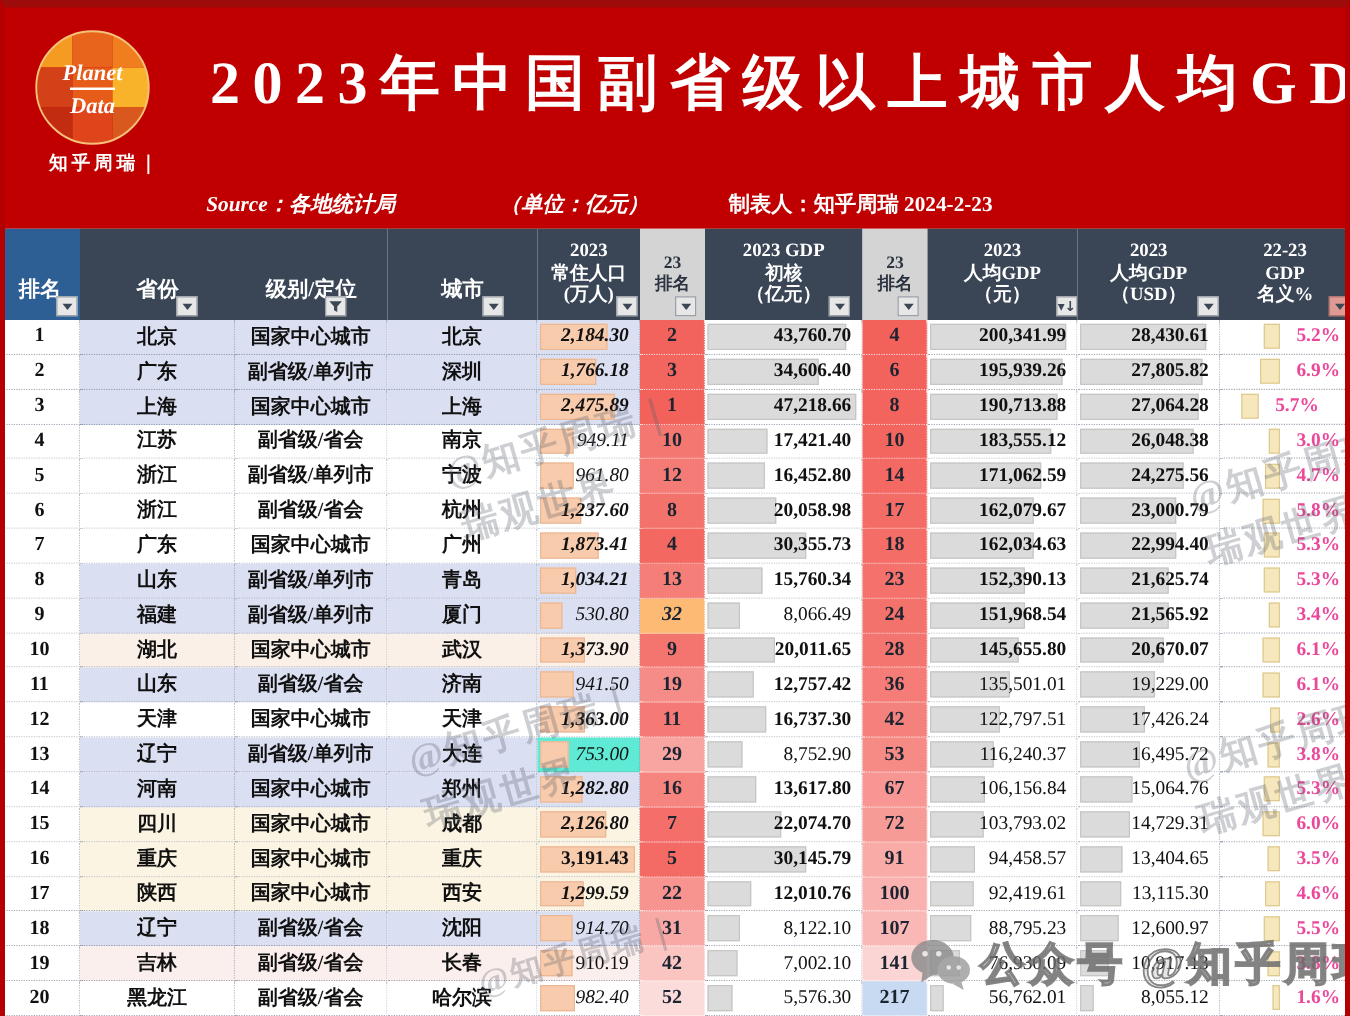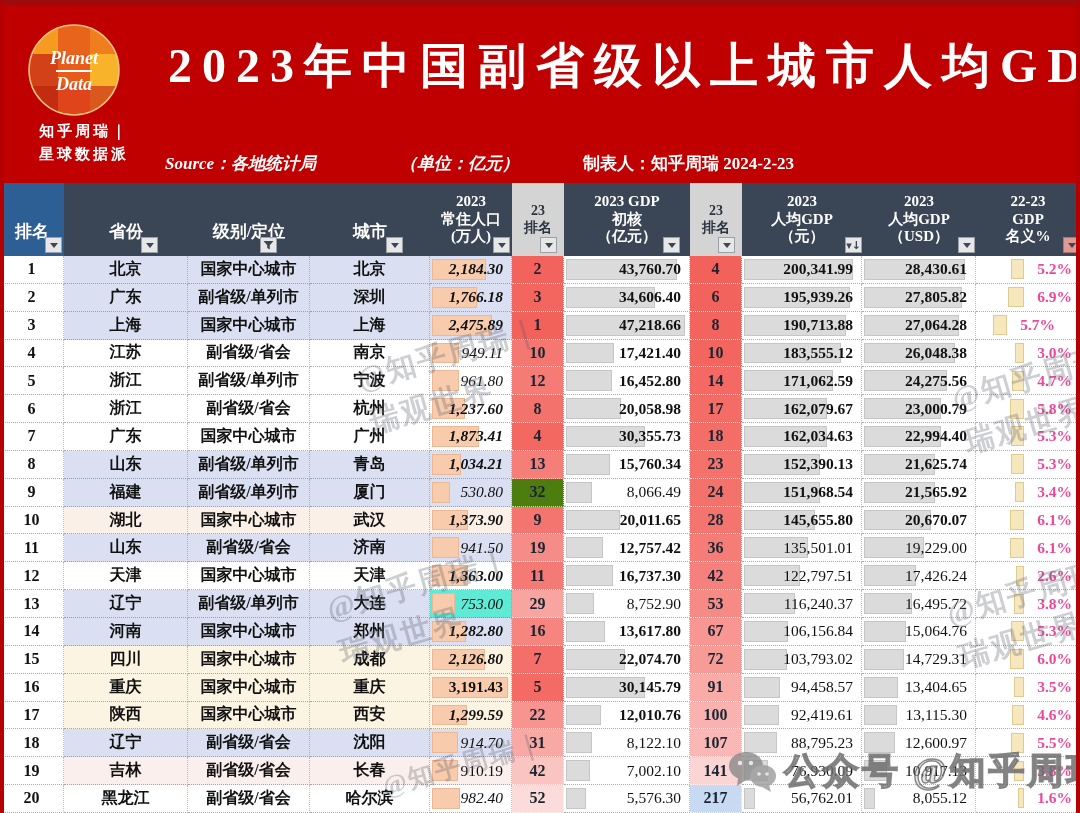--- a/index.html
+++ b/index.html
@@ -85,21 +85,20 @@
           <rect x="64" y="64" width="32" height="32" fill="#D8581E"></rect>
         </g>
         <circle cx="48" cy="48" r="45" fill="none" stroke="#F6C27A" stroke-width="1.5"></circle>
         <text id="logo-t1" x="48" y="42" text-anchor="middle" fill="#fff" font-size="18" font-weight="bold" font-style="italic" font-family="Liberation Serif, serif">Planet</text>
         <line x1="30" y1="49" x2="66" y2="49" stroke="#fff" stroke-width="2"></line>
         <text id="logo-t2" x="48" y="68" text-anchor="middle" fill="#fff" font-size="18" font-weight="bold" font-style="italic" font-family="Liberation Serif, serif">Data</text>
       </svg>
     </div>
     <div class="logo-sub">
       <div>知乎周瑞｜</div>
-      <div>星球数据派</div>
     </div>
     <div class="title">2023年中国副省级以上城市人均GDP</div>
     <div class="srcline">
       <span class="src-a">Source：各地统计局</span>
       <span class="src-b">（单位：亿元）</span>
       <span class="src-c">制表人：知乎周瑞 2024-2-23</span>
     </div>
   </div>
 
   <div class="tbl" id="tbl">
@@ -285,21 +284,21 @@
         </div><div class="td numcell">
           <div class="bar gray" style="width: 69px;"></div>
           <span class="val" style="font-weight: bold;">21,625.74</span>
         </div><div class="td " style="justify-content: flex-end; padding-right: 8px; border-right: none;">
           <div class="pctbar" style="width: 13px;"></div>
           <span class="pcttxt">5.3%</span>
         </div></div>
       <div class="row"><div class="td ctr rank">9</div><div class="td ctr zh" style="background: rgb(219, 223, 242);">福建</div><div class="td ctr zh" style="background: rgb(219, 223, 242);">副省级/单列市</div><div class="td ctr zh" style="background: rgb(219, 223, 242);">厦门</div><div class="td numcell" style="background: rgb(219, 223, 242);">
           <div class="bar peach" style="width: 16px;"></div>
           <span class="val" style="font-style: italic; font-weight: normal;">530.80</span>
-        </div><div class="td rankred" style="background: #4d7c0f;">32</div><div class="td numcell">
+        </div><div class="td rankred" style="background: #fdba74; font-style: italic;">32</div><div class="td numcell">
           <div class="bar gray" style="width: 24px;"></div>
           <span class="val" style="font-weight: normal;">8,066.49</span>
         </div><div class="td rankred" style="background: rgb(244, 114, 108);">24</div><div class="td numcell">
           <div class="bar gray" style="width: 74px;"></div>
           <span class="val" style="font-weight: bold;">151,968.54</span>
         </div><div class="td numcell">
           <div class="bar gray" style="width: 69px;"></div>
           <span class="val" style="font-weight: bold;">21,565.92</span>
         </div><div class="td " style="justify-content: flex-end; padding-right: 8px; border-right: none;">
           <div class="pctbar" style="width: 9px;"></div>

